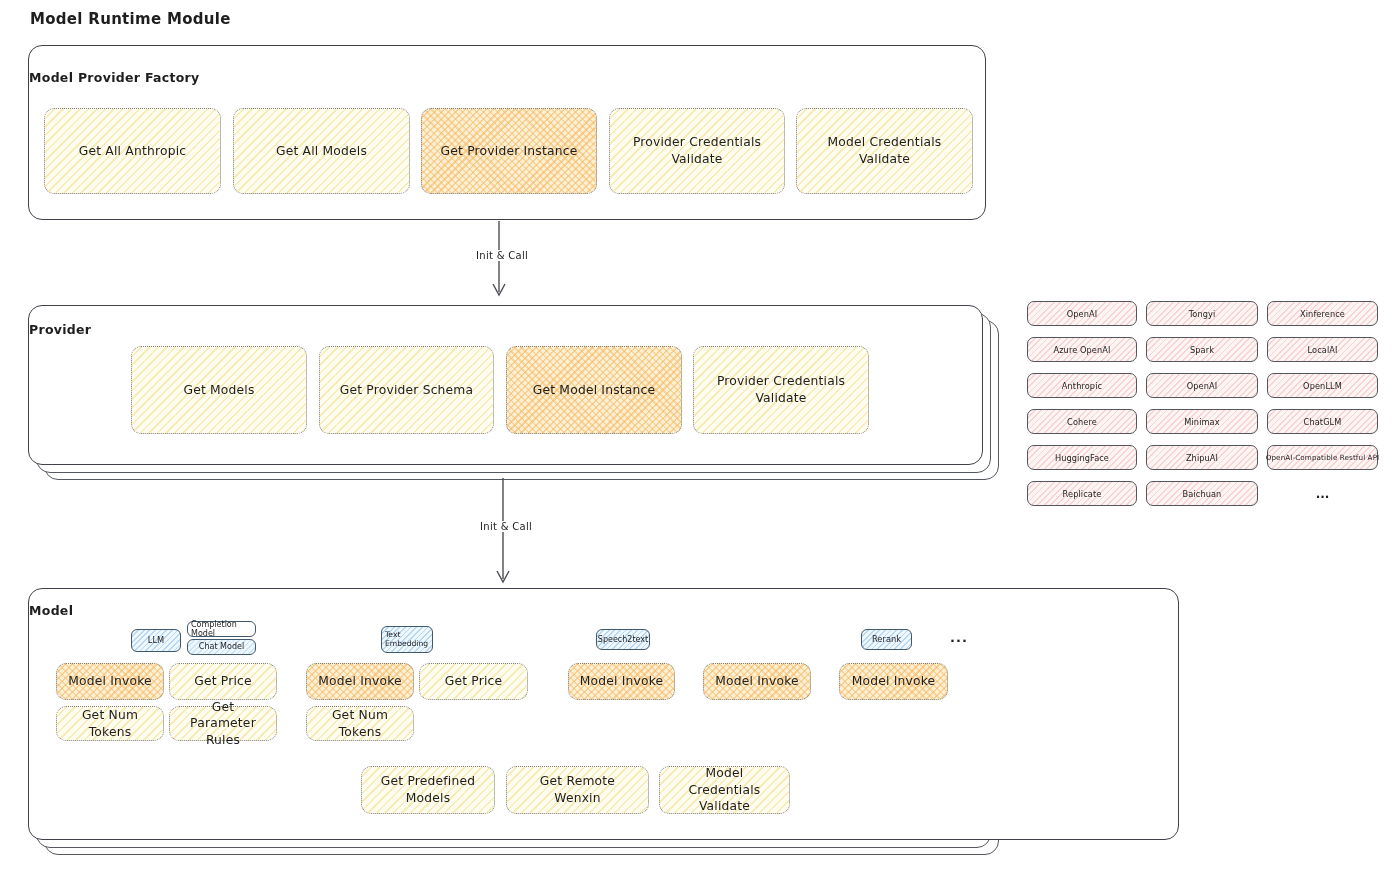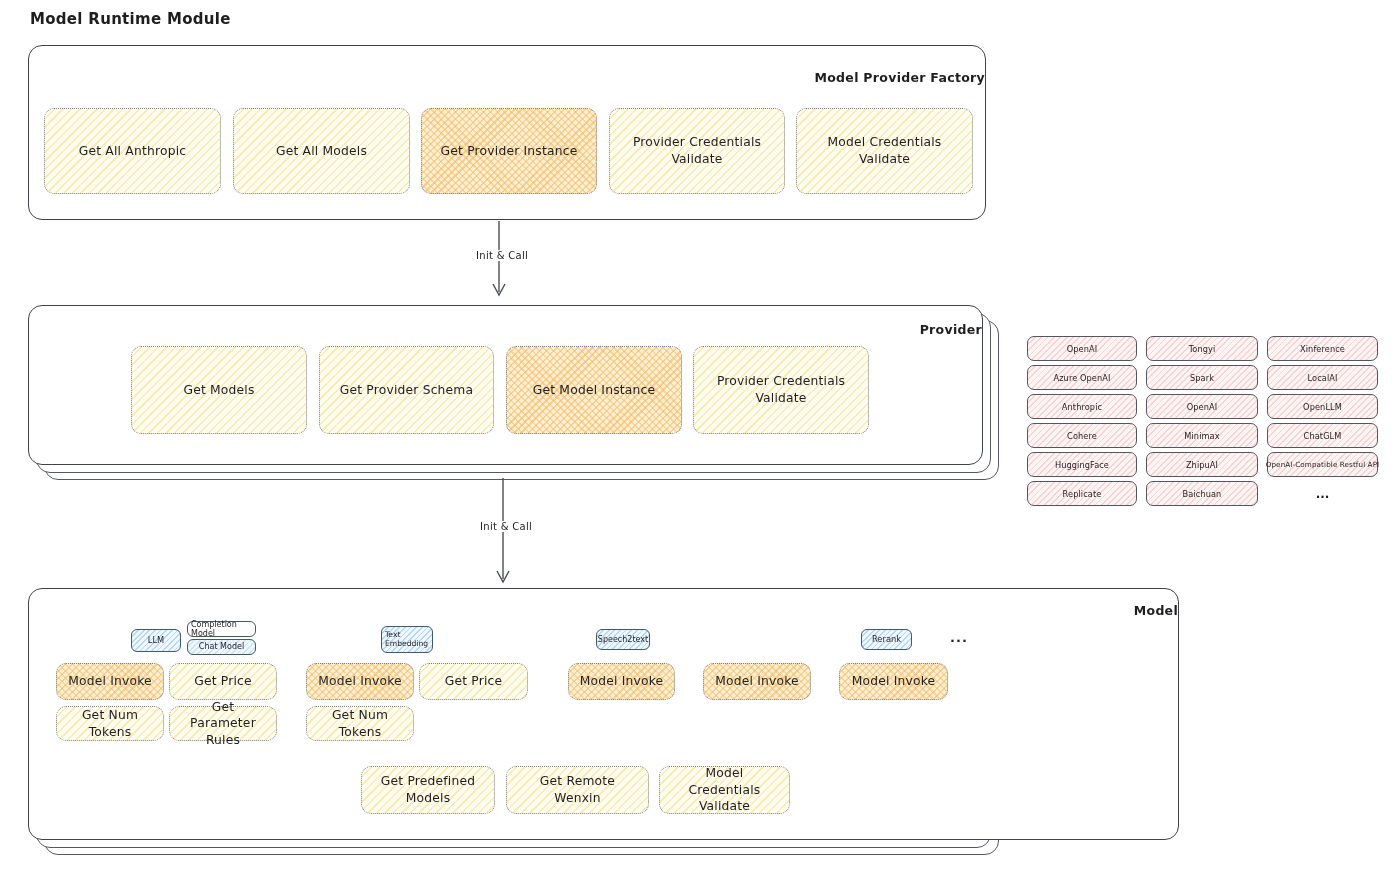--- a/index.html
+++ b/index.html
@@ -29,21 +29,21 @@
   }
   .stack-layer {
     position: absolute;
     background: #ffffff;
     border: 1.4px solid #55585e;
     border-radius: 14px;
   }
   .panel-title {
     position: absolute;
     left: 0; right: 0;
-    text-align: right;
+    text-align: left;
     font-size: 12.5px;
     font-weight: 600;
     letter-spacing: .3px;
   }
   
   .node {
     position: absolute;
     border: 1.5px dotted #7d7f82;
     border-radius: 10px;
     display: flex;
@@ -65,22 +65,21 @@
     background-image:
       repeating-linear-gradient(135deg, rgba(246,178,86,.50) 0 1.6px, transparent 1.6px 5px),
       repeating-linear-gradient(45deg,  rgba(246,178,86,.40) 0 1.6px, transparent 1.6px 5px);
   }
   
   .chip-grid {
     position: absolute;
     left: 1027px; top: 301px;
     display: grid;
     grid-template-columns: 110px 112px 111px;
-    gap: 4px 9px;
-    margin-top: 35px;
+    gap: 11px 9px;
   }
   .chip {
     height: 25px;
     border: 1.4px solid #53565c;
     border-radius: 7px;
     background-color: #fdf4f4;
     background-image: repeating-linear-gradient(135deg,
       rgba(242,157,157,.38) 0 1.3px, transparent 1.3px 4.5px);
     display: flex;
     align-items: center;

